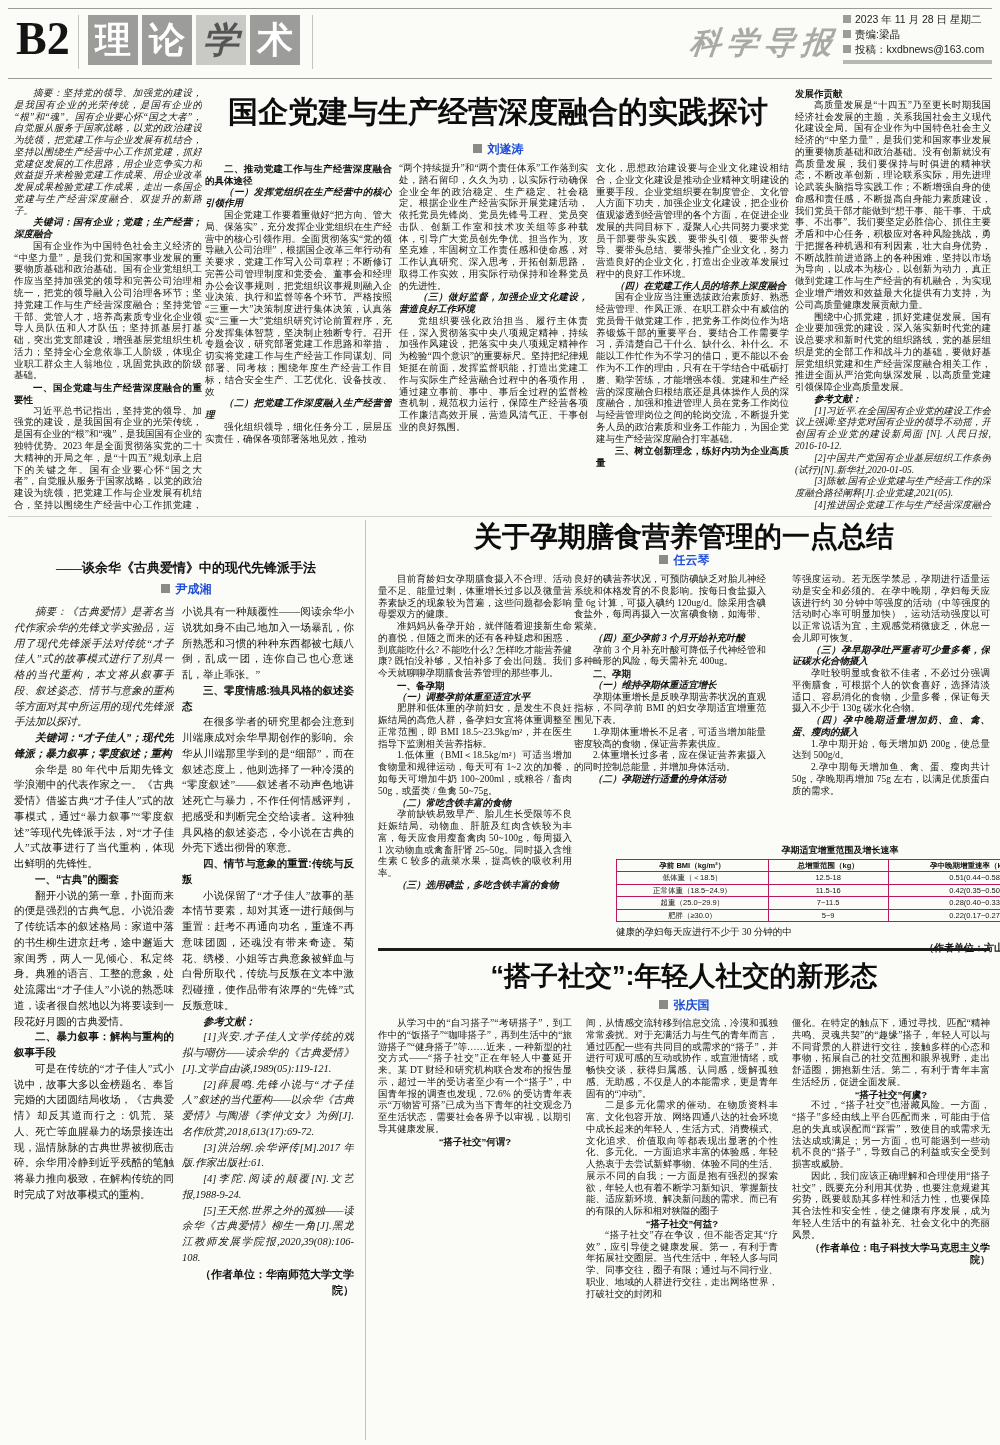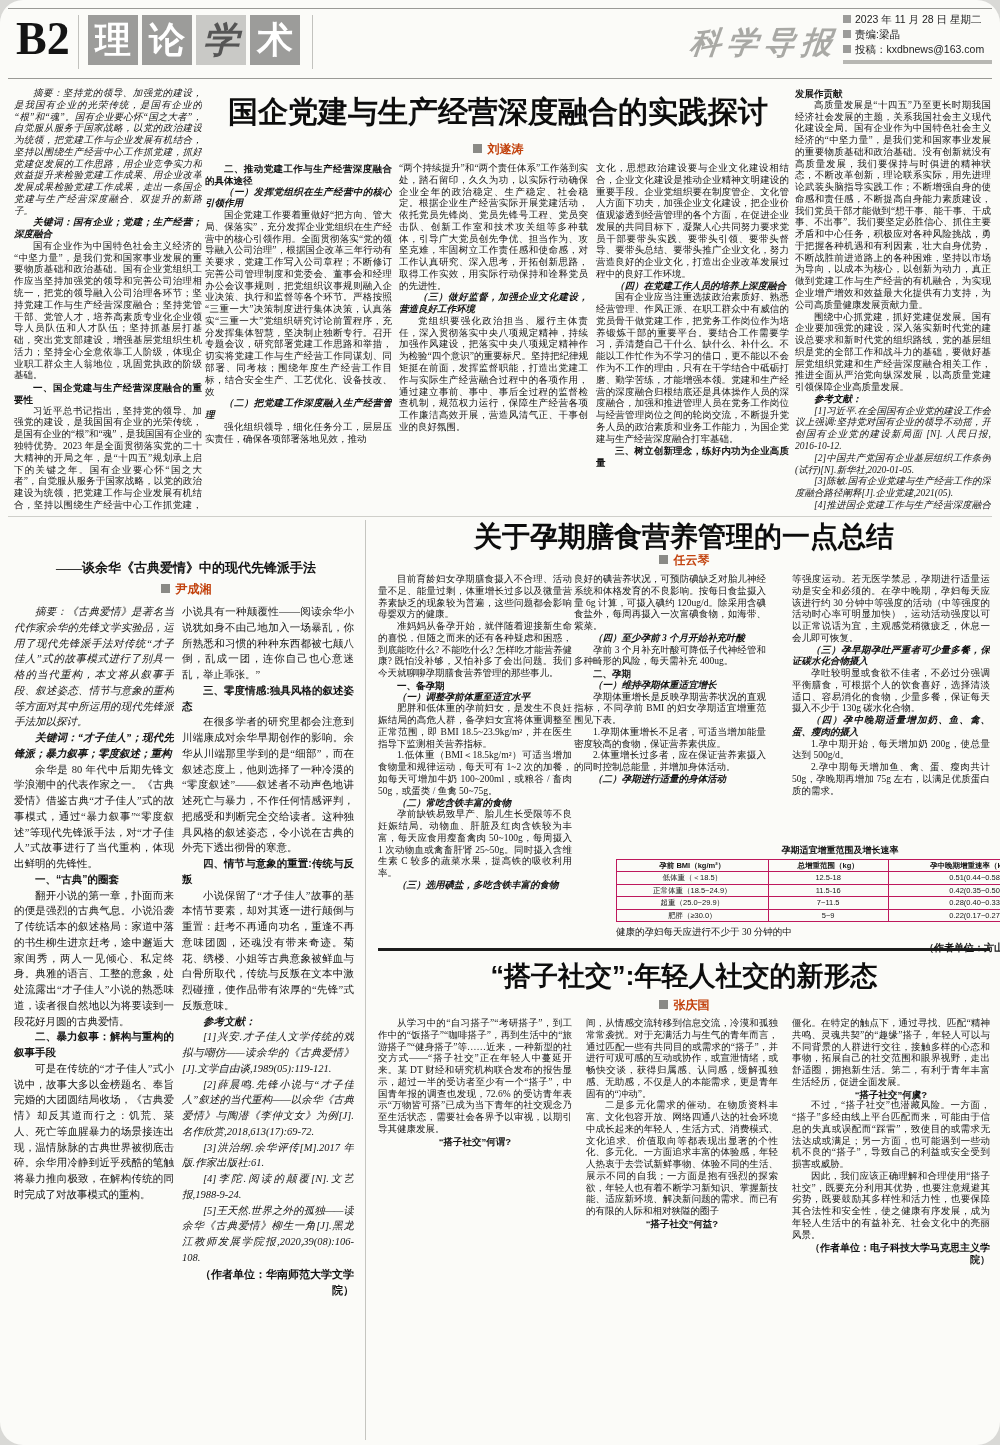--- a/index.html
+++ b/index.html
@@ -1,17 +1,17 @@
 <!DOCTYPE html>
 <html lang="zh"><head>
 <meta charset="utf-8">
 <style>
   html,body{margin:0;padding:0;background:#d9d9d6;}
   .page{position:relative;width:1000px;height:1445px;margin:0 auto;background:#fbfbf8;
-        font-family:"Liberation Serif","DejaVu Serif",serif;color:#141414;overflow:hidden;border-radius:23px;}
+        font-family:"Liberation Serif","DejaVu Serif",serif;color:#141414;overflow:hidden;}
   .abs{position:absolute;}
   .rule{background:#9a9a96;height:1px;}
   .rule-light{background:#cfcfca;height:1px;}
   
   .pageno{font-family:"Liberation Serif",serif;font-weight:bold;font-size:46px;line-height:1;}
   .secbox{display:inline-block;width:50px;height:50px;margin-right:4px;background:#9c9c9a;color:#fff;
           font-family:"Liberation Sans","DejaVu Sans",sans-serif;font-weight:bold;font-size:36px;
           line-height:50px;text-align:center;vertical-align:top;}
   .secbox.alt{background:#cicfcc;background:#c9c9c6;color:#555;font-style:italic;font-family:"Liberation Serif",serif;}
   .vline{width:1px;background:#c2c2be;}
@@ -26,21 +26,21 @@
   .col p.noind{text-indent:0;}
   .h-num{font-family:"Liberation Sans","DejaVu Sans",sans-serif;font-weight:bold;}
   .h-sub{font-weight:bold;font-style:italic;}
   .ital{font-style:italic;}
   .refs p{font-style:italic;}
   .author-line{font-weight:bold;text-align:right;text-indent:0 !important;
                font-family:"Liberation Sans",sans-serif;}
   .a-title{position:absolute;text-align:center;font-family:"Liberation Sans","DejaVu Sans",sans-serif;
            font-weight:bold;white-space:nowrap;color:#0d0d0d;}
   .byline{position:absolute;text-align:center;font-family:"Liberation Sans",sans-serif;
-          font-weight:bold;font-size:12px;color:#c2410c;}
+          font-weight:bold;font-size:12px;color:#1d4ed8;}
   .byline .sq{display:inline-block;width:9px;height:9px;background:#8a8a86;margin-right:6px;}
   .subtitle{position:absolute;text-align:center;font-weight:bold;font-size:13px;}
   
   .ptable{border-collapse:collapse;width:100%;}
   .ptable th,.ptable td{border:1px solid #be185d;font-size:7.5px;line-height:1.25;text-align:center;
                         padding:1px 2px;font-family:"Liberation Sans",sans-serif;}
   .tcap{text-align:center;font-weight:bold;font-size:9px;margin:0 0 2px 0;
         font-family:"Liberation Sans",sans-serif;}
   .tnote{font-size:9.5px;margin:4px 0 0 0;text-align:justify;}
   .blackbar{background:#1c1c1c;height:3px;}
@@ -239,20 +239,21 @@
 
   <div class="col" style="left:378px;top:1018px;width:194px;height:420px;">
     <p>从学习中的“自习搭子”“考研搭子”，到工作中的“饭搭子”“咖啡搭子”，再到生活中的“旅游搭子”“健身搭子”等……近来，一种新型的社交方式——“搭子社交”正在年轻人中蔓延开来。某 DT 财经和研究机构联合发布的报告显示，超过一半的受访者至少有一个“搭子”，中国青年报的调查也发现，72.6% 的受访青年表示“万物皆可搭”已成为当下青年的社交观念乃至生活状态，需要社会各界予以审视，以期引导其健康发展。</p>
     <p class="h-num" style="text-align:center;text-indent:0;">“搭子社交”何谓?</p>
   </div>
 
   <div class="col" style="left:586px;top:1018px;width:192px;height:420px;">
     <p class="noind">间，从情感交流转移到信息交流，冷漠和孤独常常袭扰。对于充满活力与生气的青年而言，通过匹配一些有共同目的或需求的“搭子”，并进行可观可感的互动或协作，或宣泄情绪，或畅快交谈，获得归属感、认同感，缓解孤独感、无助感，不仅是人的本能需求，更是青年固有的“冲动”。</p>
     <p>二是多元化需求的催动。在物质资料丰富、文化包容开放、网络四通八达的社会环境中成长起来的年轻人，生活方式、消费模式、文化追求、价值取向等都表现出显著的个性化、多元化。一方面追求丰富的体验感，年轻人热衷于去尝试新鲜事物、体验不同的生活、展示不同的自我；一方面是抱有强烈的探索欲，年轻人也有着不断学习新知识、掌握新技能、适应新环境、解决新问题的需求。而已有的有限的人际和相对狭隘的圈子</p>
     <p class="h-num" style="text-align:center;text-indent:0;">“搭子社交”何益?</p>
+    <p>“搭子社交”存在争议，但不能否定其“疗效”，应引导使之健康发展。第一，有利于青年拓展社交圈层。当代生活中，年轻人多与同学、同事交往，圈子有限；通过与不同行业、职业、地域的人群进行交往，走出网络世界，打破社交的封闭和</p>
   </div>
 
   <div class="col" style="left:792px;top:1018px;width:198px;height:420px;">
     <p class="noind">僵化。在特定的触点下，通过寻找、匹配“精神共鸣、灵魂共契”的“趣缘”搭子，年轻人可以与不同背景的人群进行交往，接触多样的心态和事物，拓展自己的社交范围和眼界视野，走出舒适圈，拥抱新生活。第二，有利于青年丰富生活经历，促进全面发展。</p>
     <p class="h-num" style="text-align:center;text-indent:0;">“搭子社交”何虞?</p>
     <p>不过，“搭子社交”也潜藏风险。一方面，“搭子”多经由线上平台匹配而来，可能由于信息的失真或误配而“踩雷”，致使目的或需求无法达成或满足；另一方面，也可能遇到一些动机不良的“搭子”，导致自己的利益或安全受到损害或威胁。</p>
     <p>因此，我们应该正确理解和合理使用“搭子社交”，既要充分利用其优势，也要注意规避其劣势，既要鼓励其多样性和活力性，也要保障其合法性和安全性，使之健康有序发展，成为年轻人生活中的有益补充、社会文化中的亮丽风景。</p>
     <p class="author-line" style="font-size:10px;">（作者单位：电子科技大学马克思主义学院）</p>
   </div>
 

